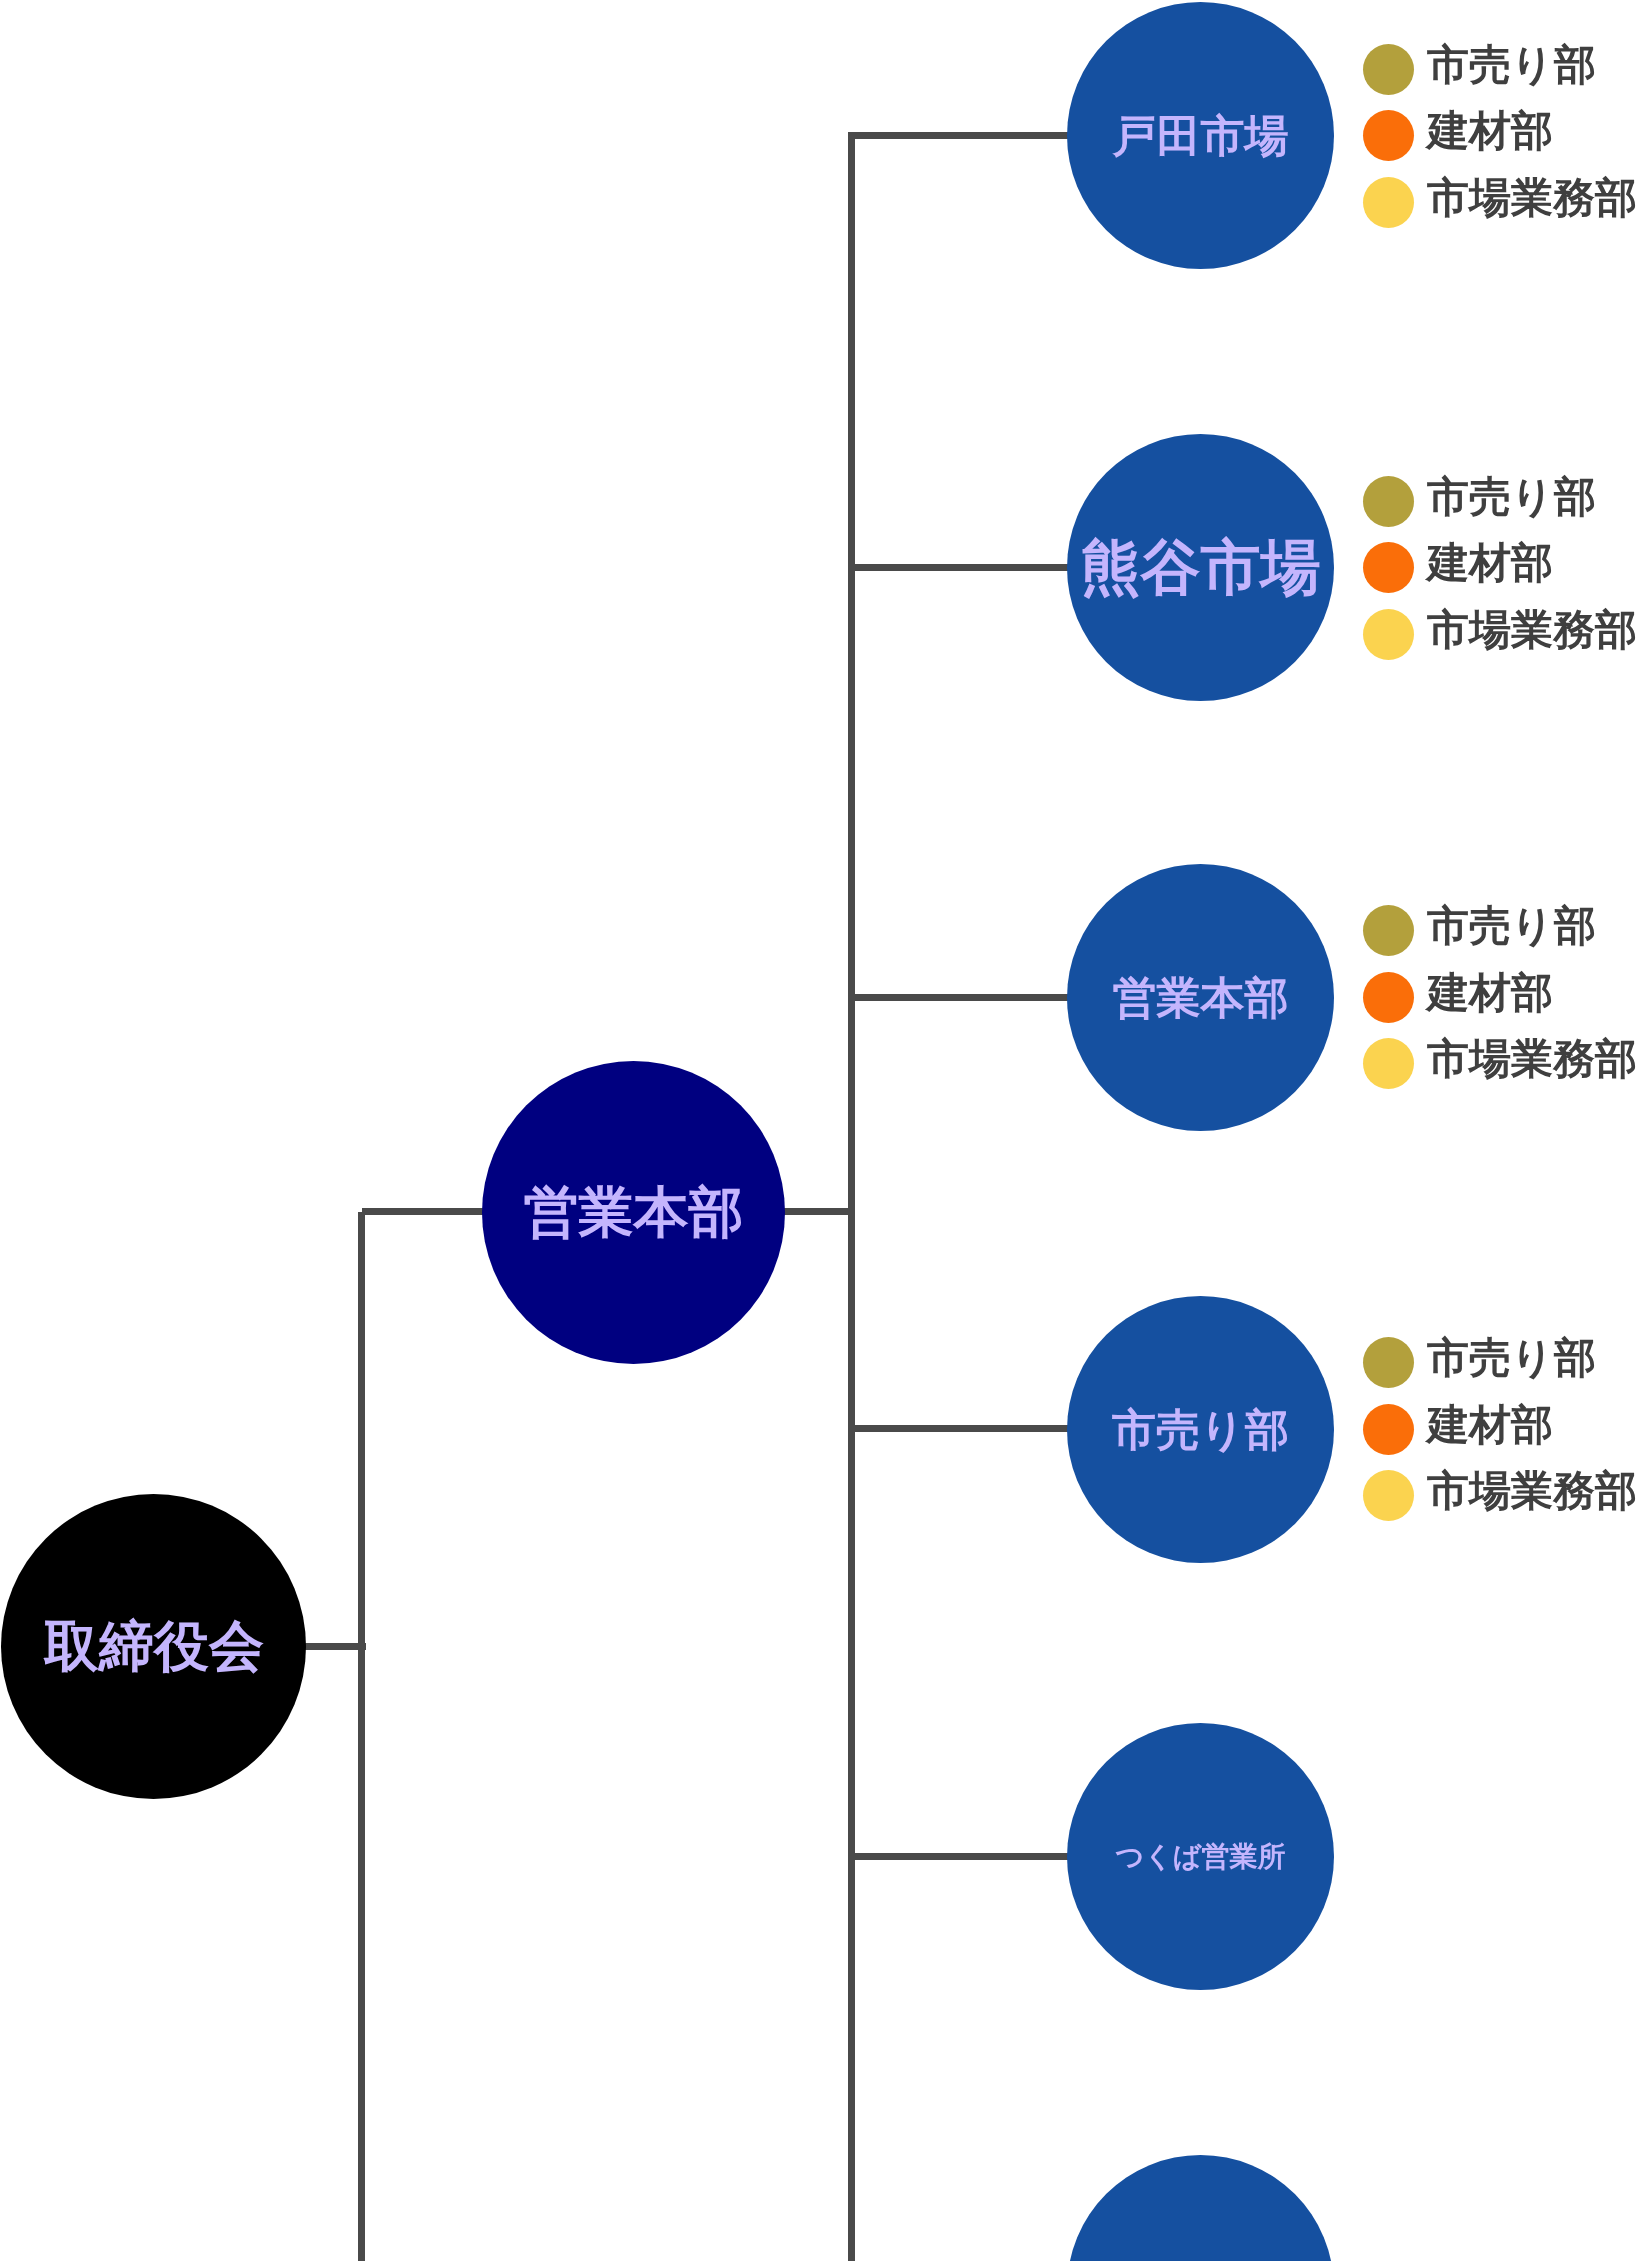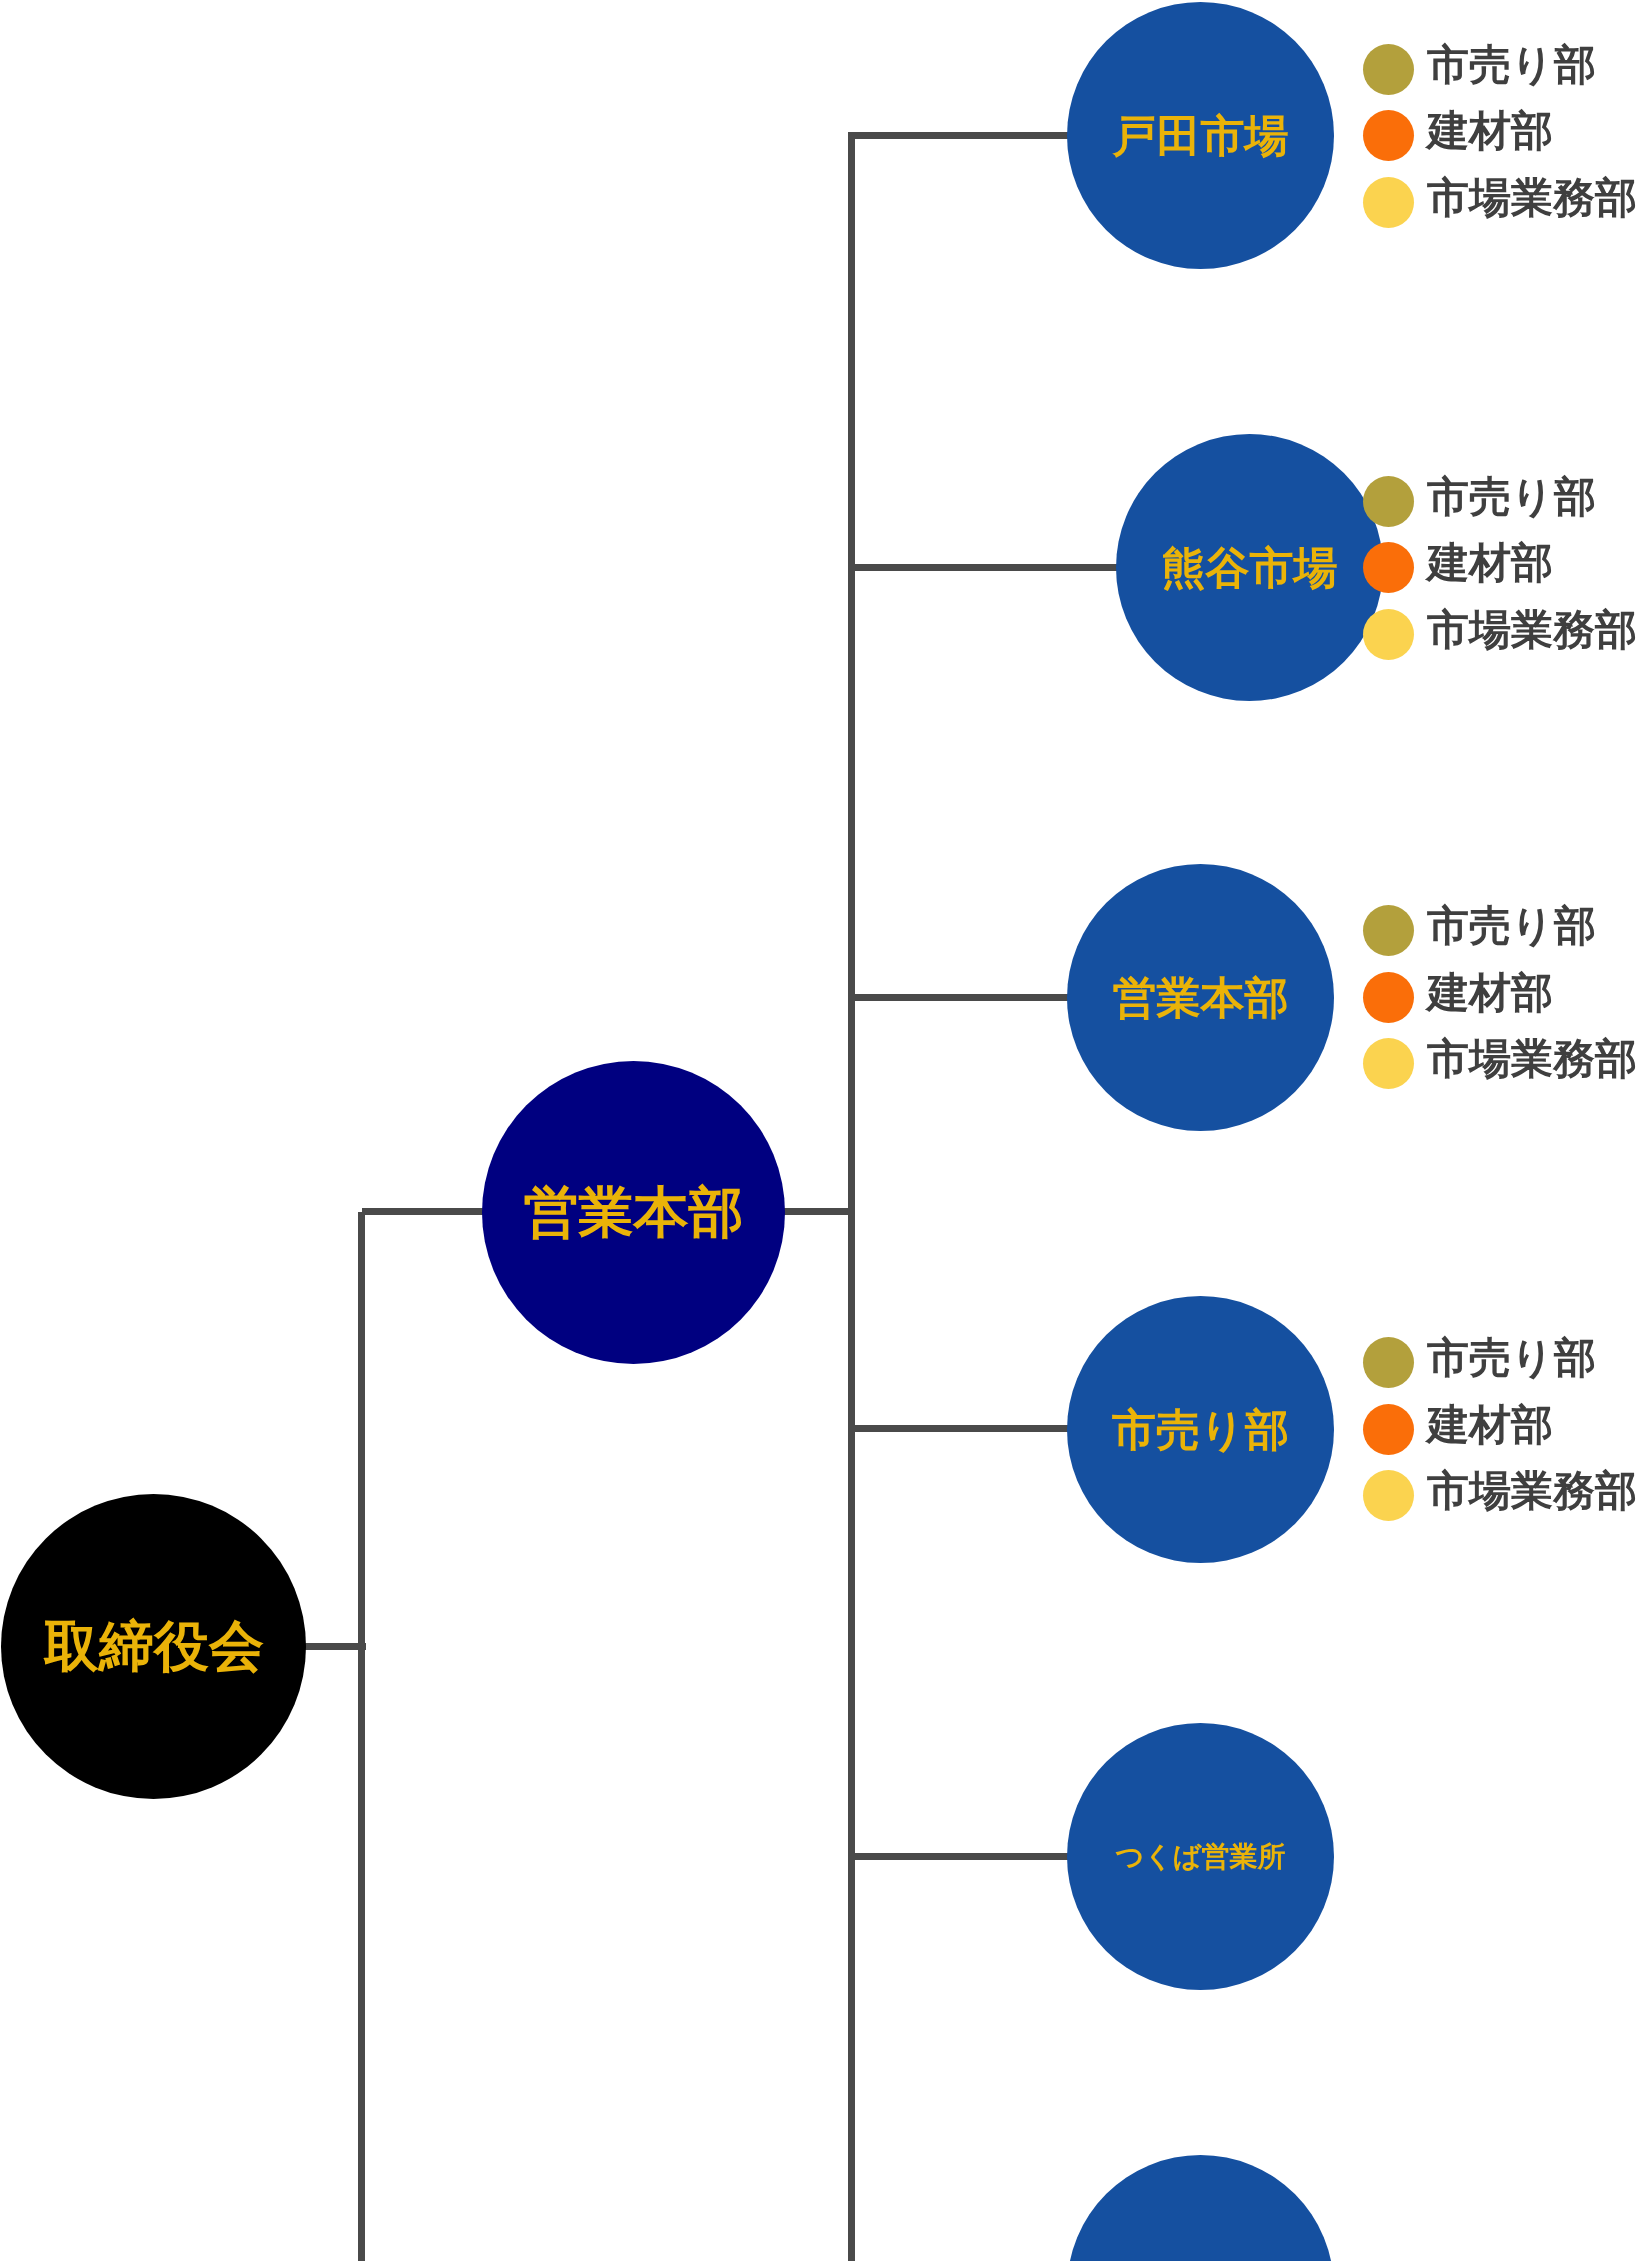--- a/index.html
+++ b/index.html
@@ -7,21 +7,21 @@
     width:1649px;height:3301px;
     background:#ffffff;
     font-family:"Liberation Sans","DejaVu Sans",sans-serif;
     position:relative;overflow:hidden;
   }
   #chart{position:absolute;left:0;top:0;width:1649px;height:3301px;}
   .line{position:absolute;z-index:1;}
   .node{
     position:absolute;border-radius:50%;
     display:flex;align-items:center;justify-content:center;
-    color:#eab308;font-weight:bold;white-space:nowrap;
+    color:#c4b5fd;font-weight:bold;white-space:nowrap;
     z-index:2;text-align:center;line-height:1;
   }
   .legend-row{
     position:absolute;display:flex;align-items:flex-start;z-index:2;
   }
   .legend-dot{border-radius:50%;flex:none;}
   .legend-label{
     font-weight:bold;line-height:1;white-space:nowrap;
   }
 </style>
@@ -52,21 +52,21 @@
       <span class="legend-label" style="font-size: 42px; color: rgb(63, 63, 63);">市売り部</span>
     </div>
     <div class="legend-row" style="left: 1363px; top: 110px; height: 51px;">
       <span class="legend-dot" style="width: 51px; height: 51px; background: rgb(250, 110, 9); margin-right: 13px;"></span>
       <span class="legend-label" style="font-size: 42px; color: rgb(63, 63, 63);">建材部</span>
     </div>
     <div class="legend-row" style="left: 1363px; top: 177px; height: 51px;">
       <span class="legend-dot" style="width: 51px; height: 51px; background: rgb(251, 211, 79); margin-right: 13px;"></span>
       <span class="legend-label" style="font-size: 42px; color: rgb(63, 63, 63);">市場業務部</span>
     </div>
-    <div class="node" style="left: 1116px; top: 434px; width: 267px; height: 267px; background: rgb(21, 80, 160); font-size: 44px;">
+    <div class="node" style="left: 1067px; top: 434px; width: 267px; height: 267px; background: rgb(21, 80, 160); font-size: 60px;">
       <span class="node-label">熊谷市場</span>
     </div>
     <div class="legend-row" style="left: 1363px; top: 476px; height: 51px;">
       <span class="legend-dot" style="width: 51px; height: 51px; background: rgb(179, 160, 60); margin-right: 13px;"></span>
       <span class="legend-label" style="font-size: 42px; color: rgb(63, 63, 63);">市売り部</span>
     </div>
     <div class="legend-row" style="left: 1363px; top: 542px; height: 51px;">
       <span class="legend-dot" style="width: 51px; height: 51px; background: rgb(250, 110, 9); margin-right: 13px;"></span>
       <span class="legend-label" style="font-size: 42px; color: rgb(63, 63, 63);">建材部</span>
     </div>

